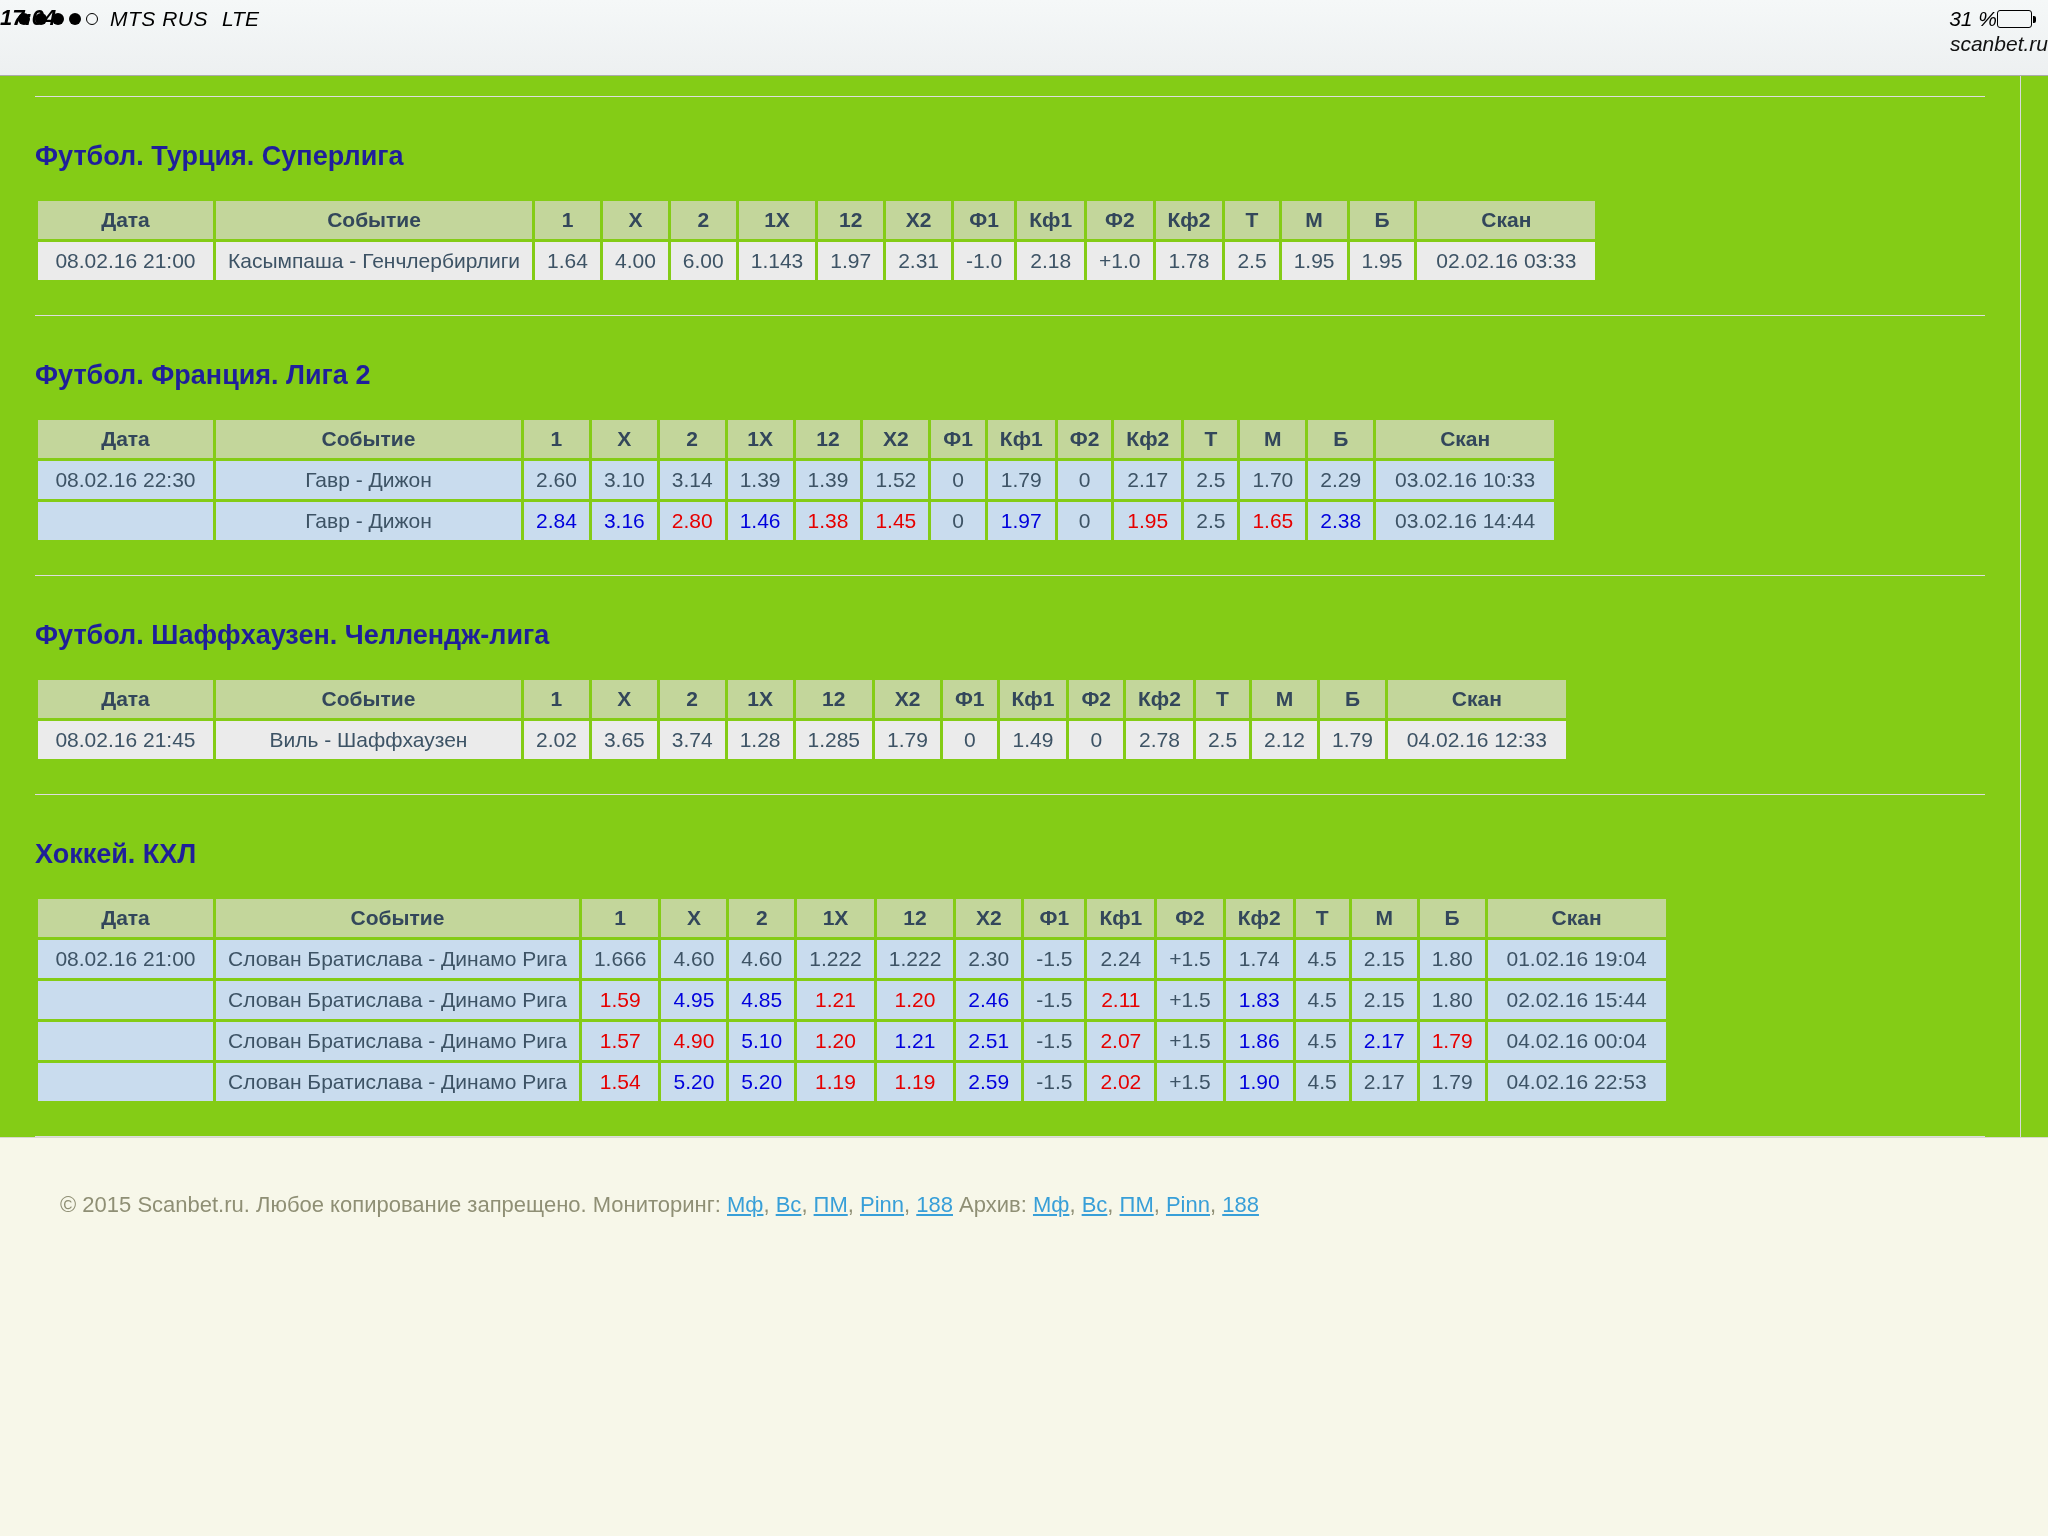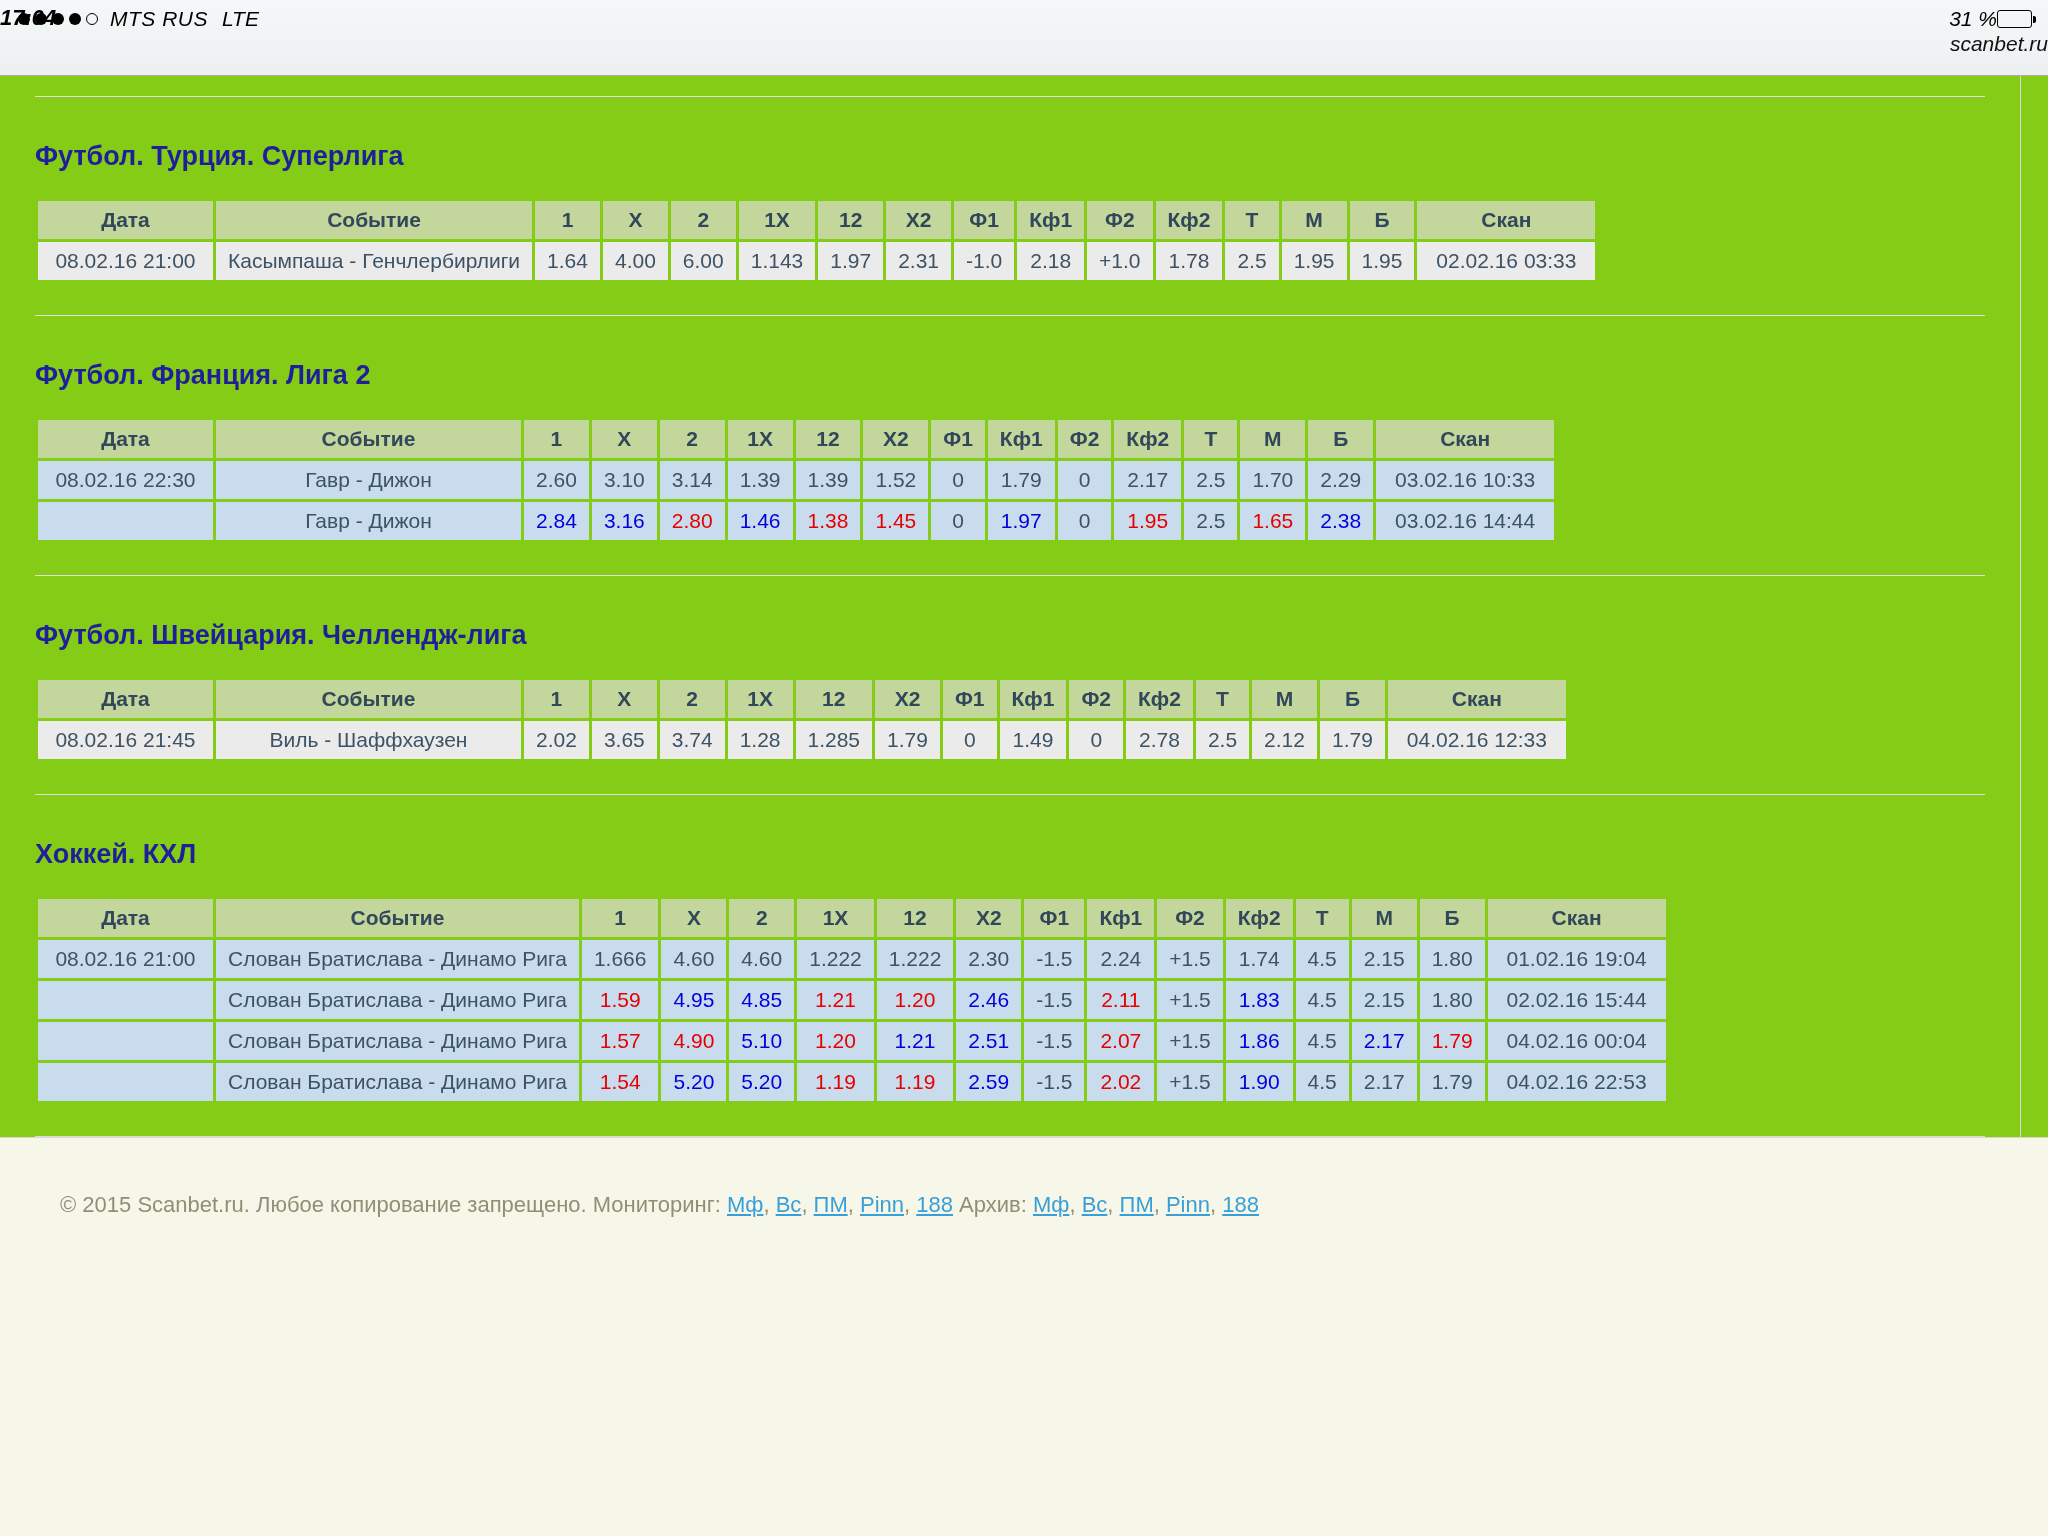--- a/index.html
+++ b/index.html
@@ -217,21 +217,21 @@
               <td class="red num">1.65</td>
               <td class="blue num">2.38</td>
               <td class="c-scan">03.02.16 14:44</td>
             </tr>
           </tbody>
     </table>
   </div>
   <hr class="sep">
 
   <div class="section">
-    <div class="section-title">Футбол. Швейцария. Челлендж-лига</div>
+    <div class="section-title">Футбол. Шаффхаузен. Челлендж-лига</div>
     <table class="odds">
       <thead>
             <tr>
               <th class="h-date">Дата</th>
               <th class="h-event">Событие</th>
               <th>1</th>
               <th>X</th>
               <th>2</th>
               <th>1X</th>
               <th>12</th>

